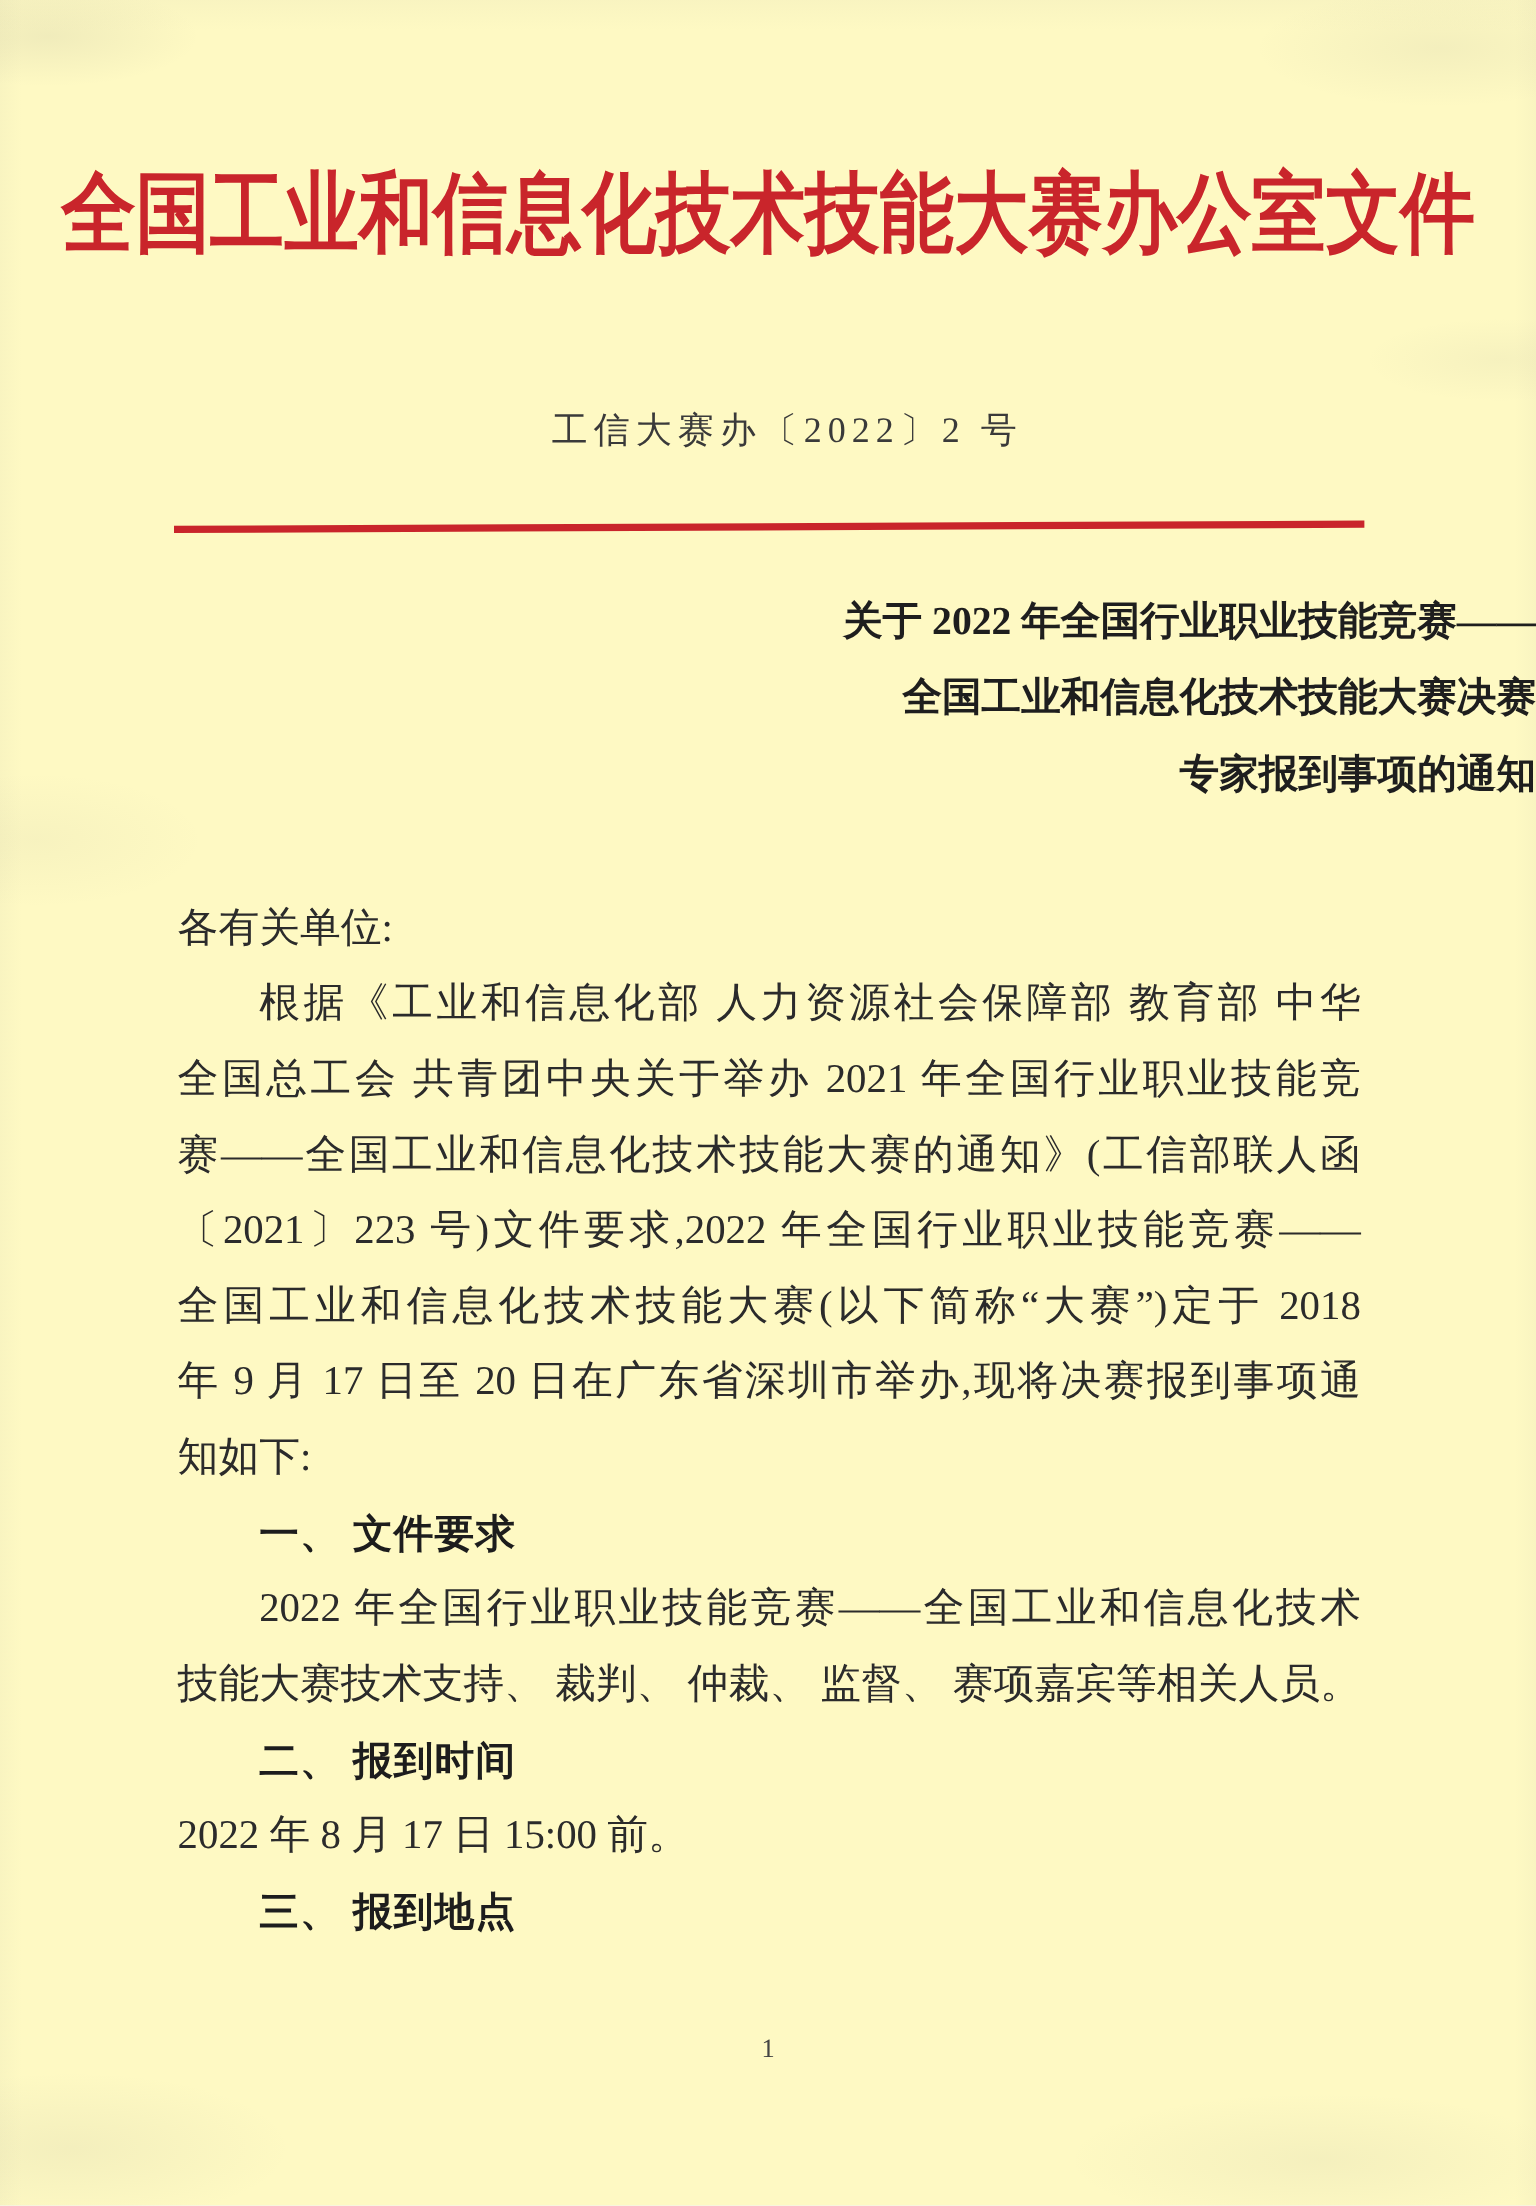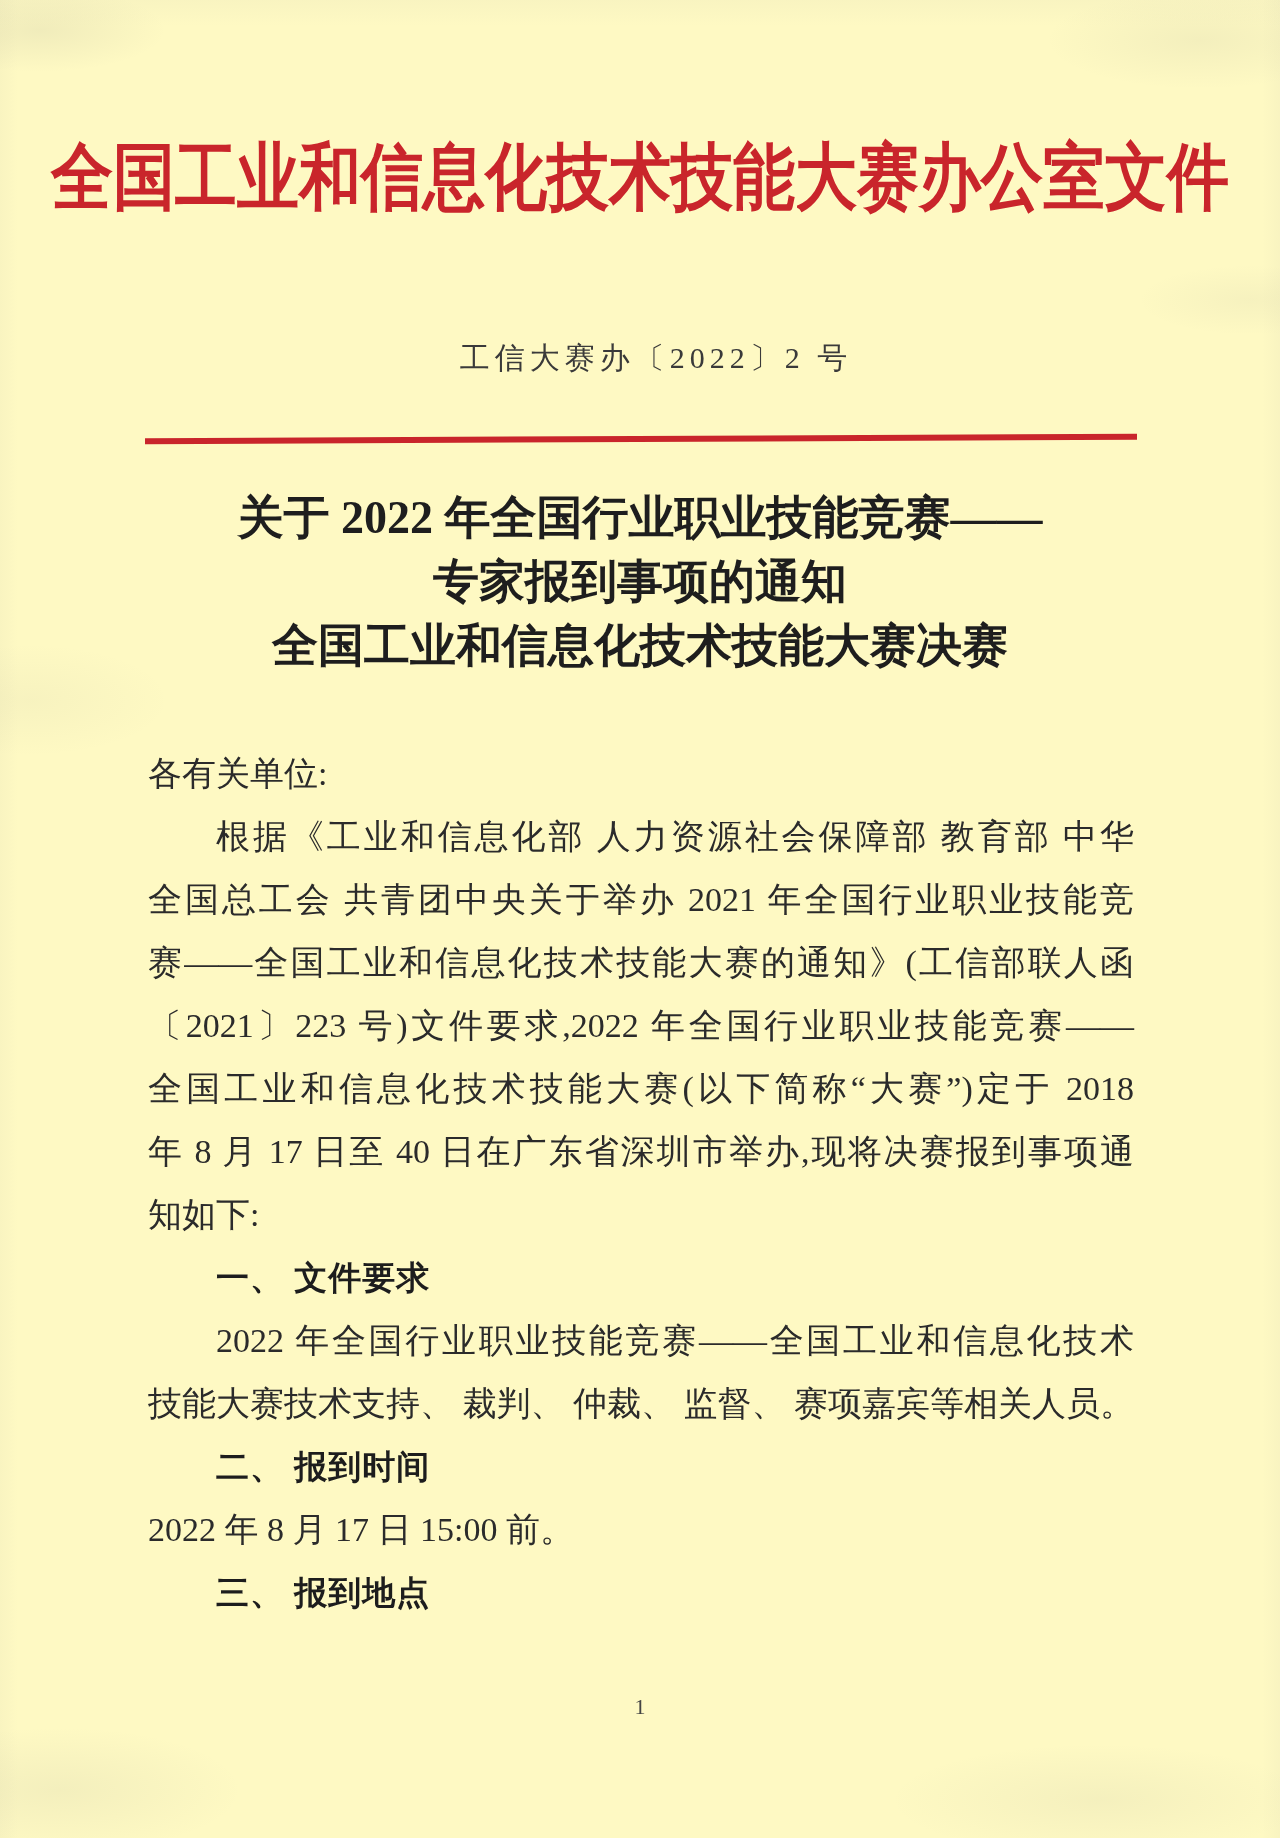--- a/index.html
+++ b/index.html
@@ -66,22 +66,22 @@
     width: 992px;
     height: 6px;
     background: #c9252b;
     transform: rotate(-0.25deg);
   }
   .doc-title {
     position: absolute;
     top: 486px;
     left: 0;
     width: 100%;
-    text-align: center;
-    font-size: 46px;
+    text-align: right;
+    font-size: 33px;
     font-weight: 900;
     line-height: 64px;
     color: #1e1e1e;
   }
   .content {
     position: absolute;
     top: 742px;
     left: 148px;
     width: 986px;
     font-size: 34px;
@@ -119,33 +119,33 @@
   <div class="scan-texture"></div>
 
   <div class="red-header">全国工业和信息化技术技能大赛办公室文件</div>
 
   <div class="doc-number">工信大赛办〔2022〕2 号</div>
 
   <div class="red-rule"></div>
 
   <div class="doc-title">
     <div class="line">关于 2022 年全国行业职业技能竞赛——</div>
+    <div class="line">全国工业和信息化技术技能大赛决赛</div>
     <div class="line">专家报到事项的通知</div>
-    <div class="line">全国工业和信息化技术技能大赛决赛</div>
   </div>
 
   <div class="content">
     <div>各有关单位:</div>
 
     <div class="jline indent">根据《工业和信息化部 人力资源社会保障部 教育部 中华</div>
     <div class="jline">全国总工会 共青团中央关于举办 2021 年全国行业职业技能竞</div>
     <div class="jline">赛——全国工业和信息化技术技能大赛的通知》(工信部联人函</div>
     <div class="jline">〔2021〕223 号)文件要求,2022 年全国行业职业技能竞赛——</div>
     <div class="jline">全国工业和信息化技术技能大赛(以下简称“大赛”)定于 2018</div>
-    <div class="jline">年 8 月 17 日至 40 日在广东省深圳市举办,现将决赛报到事项通</div>
+    <div class="jline">年 9 月 17 日至 20 日在广东省深圳市举办,现将决赛报到事项通</div>
     <div>知如下:</div>
 
     <div class="sec-head">一、 文件要求</div>
     <div class="jline indent">2022 年全国行业职业技能竞赛——全国工业和信息化技术</div>
     <div class="jline">技能大赛技术支持、 裁判、 仲裁、 监督、 赛项嘉宾等相关人员。</div>
 
     <div class="sec-head">二、 报到时间</div>
     <div>2022 年 8 月 17 日 15:00 前。</div>
 
     <div class="sec-head">三、 报到地点</div>

